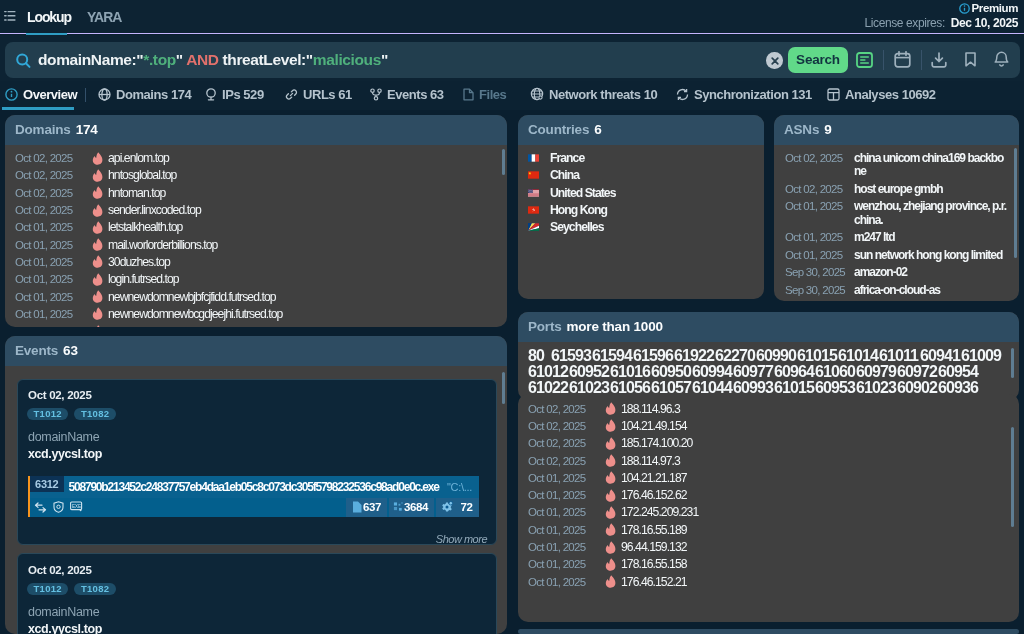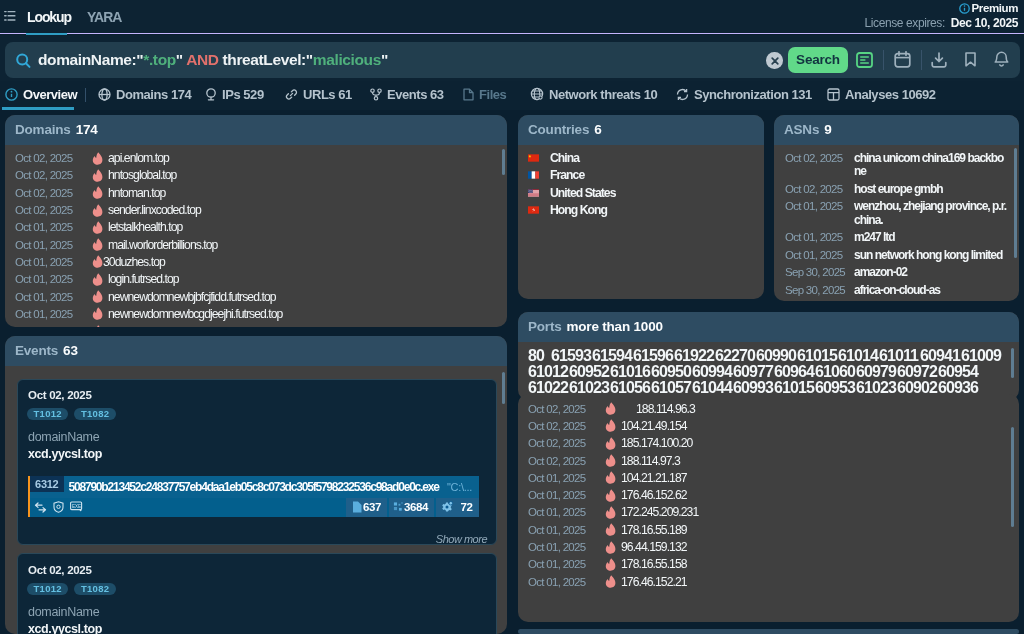--- a/index.html
+++ b/index.html
@@ -302,21 +302,21 @@
           <svg class="flame" viewBox="0 0 11 13">
             <path d="M6.2 0.3 C7.6 2.2 10.4 4.4 10.4 8.1 C10.4 10.9 8.3 12.8 5.6 12.8 C2.9 12.8 0.8 10.9 0.8 8.2 C0.8 6.5 1.7 5.3 2.6 4.1 C3 5 3.4 5.6 4.2 6.1 C4.3 3.8 5 1.8 6.2 0.3 Z" fill="#ee8f8b"></path>
           </svg>
           <span class="lval" style="margin-left:5px">mail.worlorderbillions.top</span>
         </div>
 <div class="lrow">
           <span class="ldate" style="width:77px">Oct 01, 2025</span>
           <svg class="flame" viewBox="0 0 11 13">
             <path d="M6.2 0.3 C7.6 2.2 10.4 4.4 10.4 8.1 C10.4 10.9 8.3 12.8 5.6 12.8 C2.9 12.8 0.8 10.9 0.8 8.2 C0.8 6.5 1.7 5.3 2.6 4.1 C3 5 3.4 5.6 4.2 6.1 C4.3 3.8 5 1.8 6.2 0.3 Z" fill="#ee8f8b"></path>
           </svg>
-          <span class="lval" style="">30duzhes.top</span>
+          <span class="lval" style="margin-left:5px">30duzhes.top</span>
         </div>
 <div class="lrow">
           <span class="ldate" style="width:77px">Oct 01, 2025</span>
           <svg class="flame" viewBox="0 0 11 13">
             <path d="M6.2 0.3 C7.6 2.2 10.4 4.4 10.4 8.1 C10.4 10.9 8.3 12.8 5.6 12.8 C2.9 12.8 0.8 10.9 0.8 8.2 C0.8 6.5 1.7 5.3 2.6 4.1 C3 5 3.4 5.6 4.2 6.1 C4.3 3.8 5 1.8 6.2 0.3 Z" fill="#ee8f8b"></path>
           </svg>
           <span class="lval" style="margin-left:5px">login.futrsed.top</span>
         </div>
 <div class="lrow">
           <span class="ldate" style="width:77px">Oct 01, 2025</span>
@@ -414,32 +414,32 @@
 </div>
     </div>
     <div class="sthumb" style="left:497px;top:35.5px;height:32px"></div>
   </div>
 
   <div class="panel" style="left:518px;top:115px;width:246px;height:184px">
     <div class="phead">Countries <b>6</b></div>
     <div class="pbody" style="padding-top:5px">
 <div class="crow">
           <svg class="cflag" viewBox="0 0 15 10">
-            <rect width="15" height="10" fill="#de2910"></rect>
-            <path d="M2.8 1l.5 1.5 1.5-.9-.9 1.5 1.5.5-1.6.5.1 1.6-1.1-1.2-1.1 1.2.1-1.6-1.6-.5 1.5-.5-.9-1.5 1.5.9z" fill="#ffde00" transform="scale(0.75) translate(0.6,0.3)"></path>
-          </svg>
-          <span class="cname">China</span>
-        </div>
-<div class="crow">
-          <svg class="cflag" viewBox="0 0 15 10">
             <rect width="5" height="10" fill="#0055a4"></rect>
             <rect x="5" width="5" height="10" fill="#fff"></rect>
             <rect x="10" width="5" height="10" fill="#ef4135"></rect>
           </svg>
           <span class="cname">France</span>
+        </div>
+<div class="crow">
+          <svg class="cflag" viewBox="0 0 15 10">
+            <rect width="15" height="10" fill="#de2910"></rect>
+            <path d="M2.8 1l.5 1.5 1.5-.9-.9 1.5 1.5.5-1.6.5.1 1.6-1.1-1.2-1.1 1.2.1-1.6-1.6-.5 1.5-.5-.9-1.5 1.5.9z" fill="#ffde00" transform="scale(0.75) translate(0.6,0.3)"></path>
+          </svg>
+          <span class="cname">China</span>
         </div>
 <div class="crow">
           <svg class="cflag" viewBox="0 0 15 10">
             <rect width="15" height="10" fill="#b22234"></rect>
             <g fill="#fff">
               <rect y="1.1" width="15" height="0.8"></rect>
               <rect y="2.65" width="15" height="0.8"></rect>
               <rect y="4.2" width="15" height="0.8"></rect>
               <rect y="5.75" width="15" height="0.8"></rect>
               <rect y="7.3" width="15" height="0.8"></rect>
@@ -471,20 +471,31 @@
             <g fill="#fff">
               <path d="M7.5 5 C6.7 4.6 6.5 3.3 7.5 2.3 C7.3 3.3 7.7 4 7.5 5z"></path>
               <path d="M7.5 5 C7.8 4.1 9 3.9 10 4.7 C9 4.7 8.3 5 7.5 5z"></path>
               <path d="M7.5 5 C8.2 4.4 9.4 5 9.5 6.3 C8.8 5.6 8.1 5.4 7.5 5z"></path>
               <path d="M7.5 5 C8 5.8 7.3 6.9 6 6.8 C6.8 6.2 7.2 5.7 7.5 5z"></path>
               <path d="M7.5 5 C6.7 5.3 5.8 4.5 6 3.2 C6.5 4.1 7 4.6 7.5 5z"></path>
             </g>
           </svg>
           <span class="cname">Hong Kong</span>
         </div>
+<div class="crow">
+          <svg class="cflag" viewBox="0 0 15 10">
+            <rect width="15" height="10" fill="#003f87"></rect>
+            <path d="M0 10 L5 0 L10 0 L0 10z" fill="#fcd856"></path>
+            <path d="M0 10 L10 0 L15 0 L15 3.3z" fill="#d62828"></path>
+            <path d="M0 10 L15 3.3 L15 6.6z" fill="#fff"></path>
+            <path d="M0 10 L15 6.6 L15 10z" fill="#007a3d"></path>
+            <path d="M0 10 L5 0 L0 0z" fill="#003f87"></path>
+          </svg>
+          <span class="cname">Seychelles</span>
+        </div>
     </div>
   </div>
 
   <div class="panel" style="left:774px;top:115px;width:245px;height:186px">
     <div class="phead">ASNs <b>9</b></div>
     <div class="pbody" style="padding:7.5px 8px 0 11px">
 <div class="arow">
           <span class="adate">Oct 02, 2025</span>
           <span class="aval">china unicom china169 backbo<br>ne</span>
         </div>
@@ -563,21 +574,21 @@
     <div class="sthumb" style="left:493px;top:36px;height:30px"></div>
   </div>
 
   <div class="panel" style="left:518px;top:394px;width:501px;height:228px">
     <div class="pbody" style="padding:6px 0 0 10px">
 <div class="lrow">
           <span class="ldate" style="width:77px">Oct 02, 2025</span>
           <svg class="flame" viewBox="0 0 11 13">
             <path d="M6.2 0.3 C7.6 2.2 10.4 4.4 10.4 8.1 C10.4 10.9 8.3 12.8 5.6 12.8 C2.9 12.8 0.8 10.9 0.8 8.2 C0.8 6.5 1.7 5.3 2.6 4.1 C3 5 3.4 5.6 4.2 6.1 C4.3 3.8 5 1.8 6.2 0.3 Z" fill="#ee8f8b"></path>
           </svg>
-          <span class="lval" style="margin-left:20px">188.114.96.3</span>
+          <span class="lval" style="margin-left:5px">188.114.96.3</span>
         </div>
 <div class="lrow">
           <span class="ldate" style="width:77px">Oct 02, 2025</span>
           <svg class="flame" viewBox="0 0 11 13">
             <path d="M6.2 0.3 C7.6 2.2 10.4 4.4 10.4 8.1 C10.4 10.9 8.3 12.8 5.6 12.8 C2.9 12.8 0.8 10.9 0.8 8.2 C0.8 6.5 1.7 5.3 2.6 4.1 C3 5 3.4 5.6 4.2 6.1 C4.3 3.8 5 1.8 6.2 0.3 Z" fill="#ee8f8b"></path>
           </svg>
           <span class="lval" style="margin-left:5px">104.21.49.154</span>
         </div>
 <div class="lrow">
           <span class="ldate" style="width:77px">Oct 02, 2025</span>

